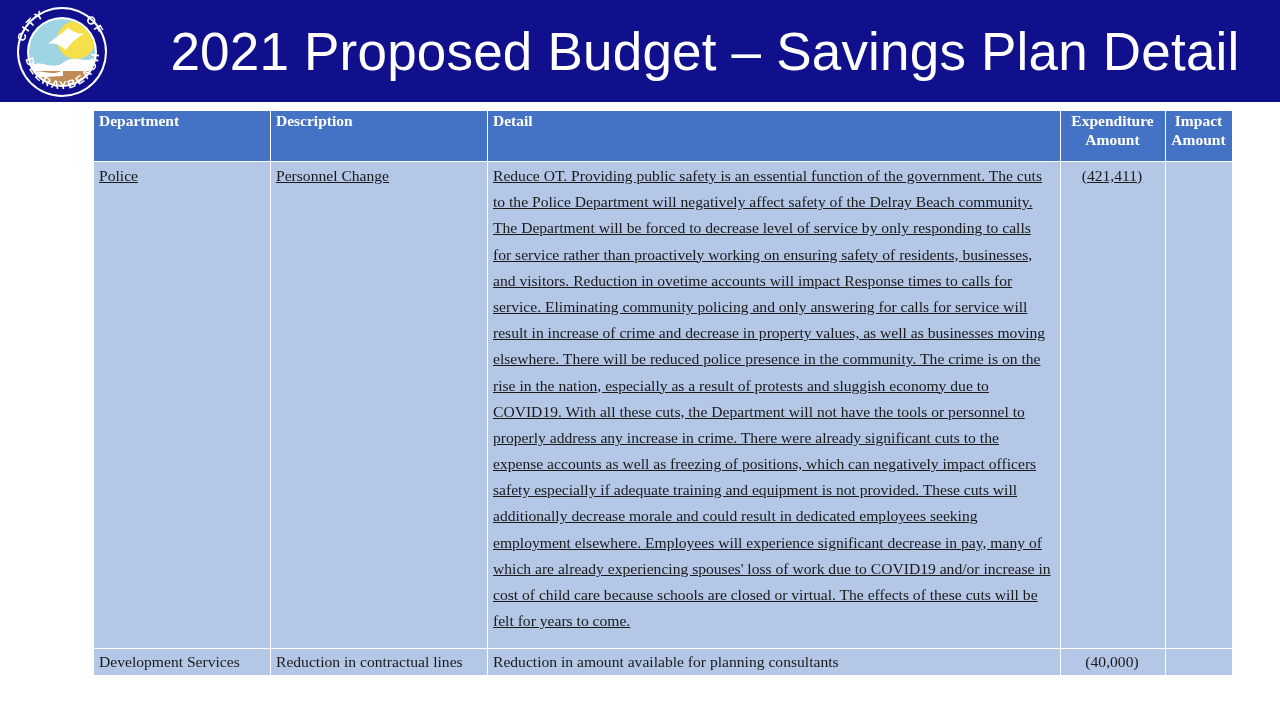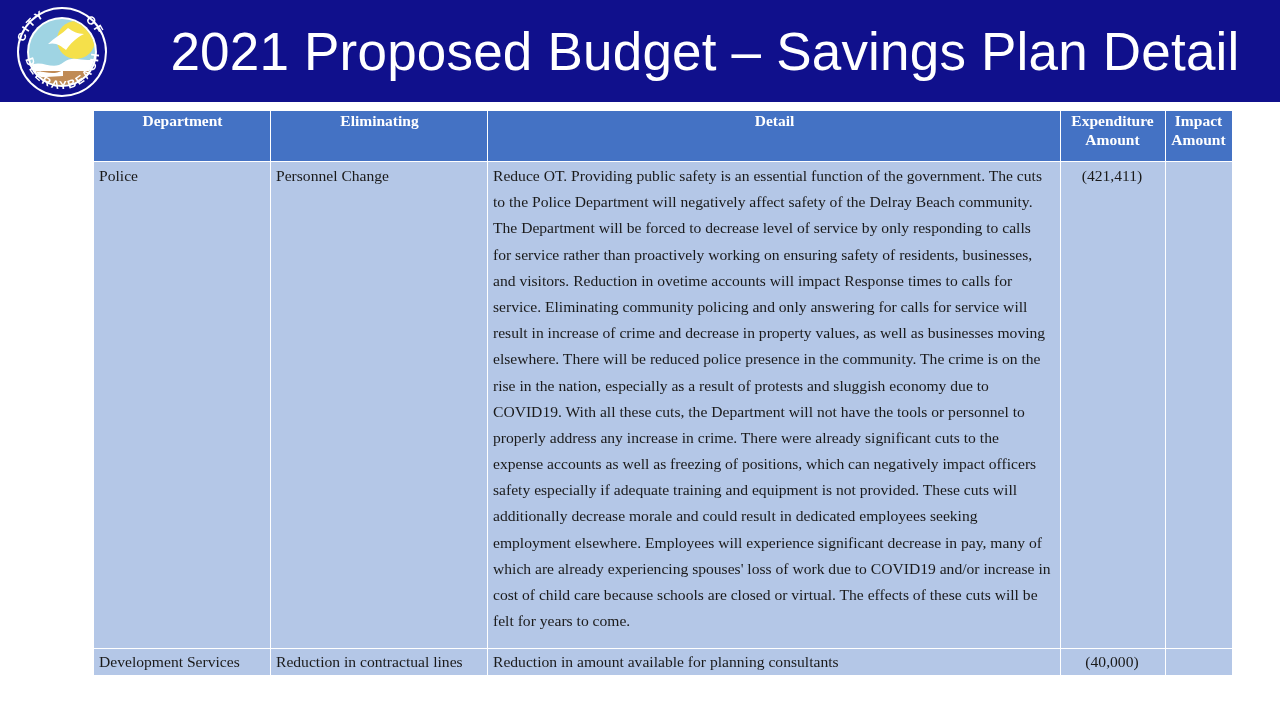--- a/index.html
+++ b/index.html
@@ -76,21 +76,21 @@
   }
 
   thead th {
     background: #4472c4;
     color: #ffffff;
     font-weight: bold;
     font-size: 15.5px;
     height: 48px;
     vertical-align: bottom;
     line-height: 1.22;
-    text-align: center;
+    text-align: left;
     padding-bottom: 2px;
   }
   thead th.num {
     text-align: center;
     padding-right: 6px;
     white-space: normal;
   }
 
   tbody td {
     font-size: 15.6px;
@@ -98,21 +98,21 @@
     color: #1a1a1a;
   }
   tbody tr.band-dark td { background: #b4c7e7; }
   tbody tr.band-light td { background: #d9e2f3; }
   tbody td.num {
     text-align: center;
     padding-right: 7px;
     white-space: nowrap;
   }
   tbody td.impact { padding-right: 8px; margin-left: 34px; }
-  tbody tr.tall td { height: 484px; }
+  tbody tr.tall td { height: 484px; text-decoration: underline; }
   tbody tr.short td { height: 22px; line-height: 1.55; }
 </style>
 </head>
 <body>
 
 <div class="title-band"></div>
 
 <div class="logo">
   <svg width="112" height="96" viewBox="0 0 112 96" xmlns="http://www.w3.org/2000/svg">
     <defs>
@@ -155,21 +155,21 @@
     <colgroup>
       <col class="c-dept">
         <col class="c-desc">
         <col class="c-impact">
         <col class="c-exp">
         <col class="c-rev">
     </colgroup>
     <thead>
       <tr>
         <th>Department</th>
-        <th>Eliminating</th>
+        <th>Description</th>
         <th>Detail</th>
         <th class="num">Expenditure Amount</th>
         <th class="num">Impact Amount</th>
       </tr>
     </thead>
     <tbody>
       <tr class="band-dark tall">
         <td>Police</td>
         <td>Personnel Change</td>
         <td class="impact">Reduce OT.  Providing public safety is an essential function of the government. The cuts to the Police Department will negatively affect safety of the Delray Beach community. The Department will be forced to decrease level of service by only responding to calls for service rather than proactively working on ensuring safety of residents, businesses, and visitors. Reduction in ovetime accounts will impact Response times to calls for service. Eliminating community policing and only answering for calls for service will result in increase of crime and decrease in property values, as well as businesses moving elsewhere. There will be reduced police presence in the community. The crime is on the rise in the nation, especially as a result of protests and sluggish economy due to COVID19. With all these cuts, the Department will not have the tools or personnel to properly address any increase in crime. There were already significant cuts to the expense accounts as well as freezing of positions, which can negatively impact officers safety especially if adequate training and equipment is not provided. These cuts will additionally decrease morale and could result in dedicated employees seeking employment elsewhere. Employees will experience significant decrease in pay, many of which are already experiencing spouses' loss of work due to COVID19 and/or increase in cost of child care because schools are closed or virtual. The effects of these cuts will be felt for years to come.</td>

